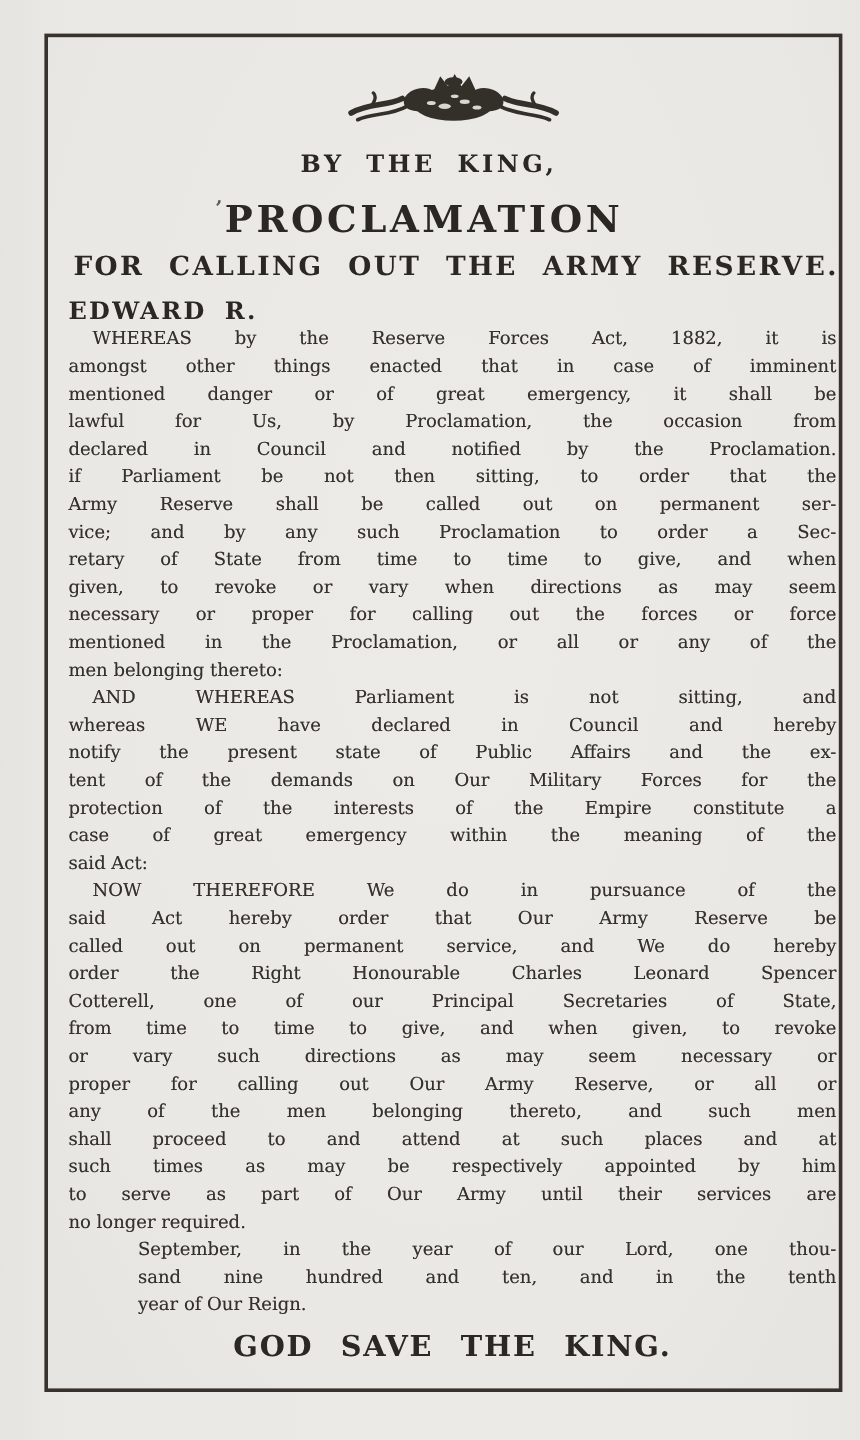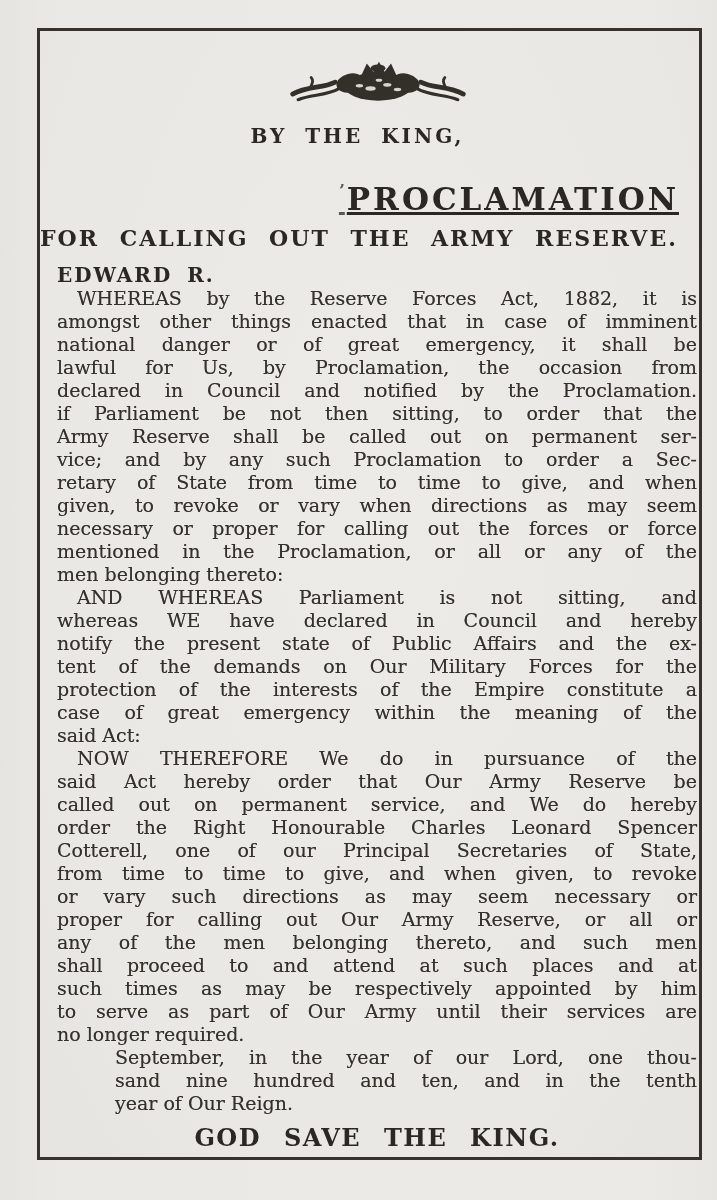--- a/index.html
+++ b/index.html
@@ -15,38 +15,37 @@
     border:3px solid #37332c;box-sizing:border-box;
     background:radial-gradient(ellipse at 50% 40%, #ecebe8 0%, #e9e8e4 70%, #e5e4e0 100%);
   }
   .crest-wrap{margin:26px auto 0 auto;width:200px;height:52px;position:relative;left:8px;}
   .kicker{
     margin-top:16px;text-align:center;position:relative;left:-12px;
     font-size:20px;line-height:22px;font-weight:bold;color:#2b2823;
     letter-spacing:3px;word-spacing:8px;
   }
   .title{
-    margin-top:26px;text-align:right;position:relative;left:-20px;
+    margin-top:10px;text-align:center;position:relative;left:-20px;
     font-size:31px;line-height:34px;font-weight:bold;color:#2b2823;
     letter-spacing:3px;
-    text-decoration:underline;
   }
   .tmark{font-size:17px;vertical-align:14px;opacity:.75;letter-spacing:0;margin-right:2px;}
   .subtitle{
-    margin-top:8px;text-align:left;
+    margin-top:8px;text-align:right;
     font-size:22px;line-height:28px;font-weight:bold;color:#2b2823;
     letter-spacing:2px;word-spacing:11px;
   }
   .text-col{margin:12px 0 0 17px;width:640px;}
   .signature{
     font-size:20px;line-height:23px;font-weight:bold;color:#2b2823;
     letter-spacing:2px;word-spacing:6px;
   }
   .pline{
-    font-size:19px;line-height:23px;color:#34312b;
+    font-size:15px;line-height:23px;color:#34312b;
     text-align:justify;text-align-last:justify;
     text-shadow:0 0 0.5px rgba(52,49,43,0.55);
     white-space:nowrap; 
   }
   .pline.j{white-space:normal;}
   .last{text-align-last:left;}
   .i1{text-indent:20px;}
   .i2{padding-left:58px;}
   .closing{
     margin-top:8px;width:640px;margin-left:17px;text-align:center;
@@ -107,21 +106,21 @@
 
     <div class="title"><span class="tmark">’</span><span>PROCLAMATION</span></div>
 
     <div class="subtitle">FOR CALLING OUT THE ARMY RESERVE.</div>
 
     <div class="text-col">
       <div class="signature">EDWARD R.</div>
 
       <div class="pline j i1">WHEREAS by the Reserve Forces Act, 1882, it is</div>
       <div class="pline j">amongst other things enacted that in case of imminent</div>
-      <div class="pline j">national danger or of great emergency, it shall be</div>
+      <div class="pline j">mentioned danger or of great emergency, it shall be</div>
       <div class="pline j">lawful for Us, by Proclamation, the occasion from</div>
       <div class="pline j">declared in Council and notified by the Proclamation.</div>
       <div class="pline j">if Parliament be not then sitting, to order that the</div>
       <div class="pline j">Army Reserve shall be called out on permanent ser-</div>
       <div class="pline j">vice; and by any such Proclamation to order a Sec-</div>
       <div class="pline j">retary of State from time to time to give, and when</div>
       <div class="pline j">given, to revoke or vary when directions as may seem</div>
       <div class="pline j">necessary or proper for calling out the forces or force</div>
       <div class="pline j">mentioned in the Proclamation, or all or any of the</div>
       <div class="pline j last">men belonging thereto:</div>

